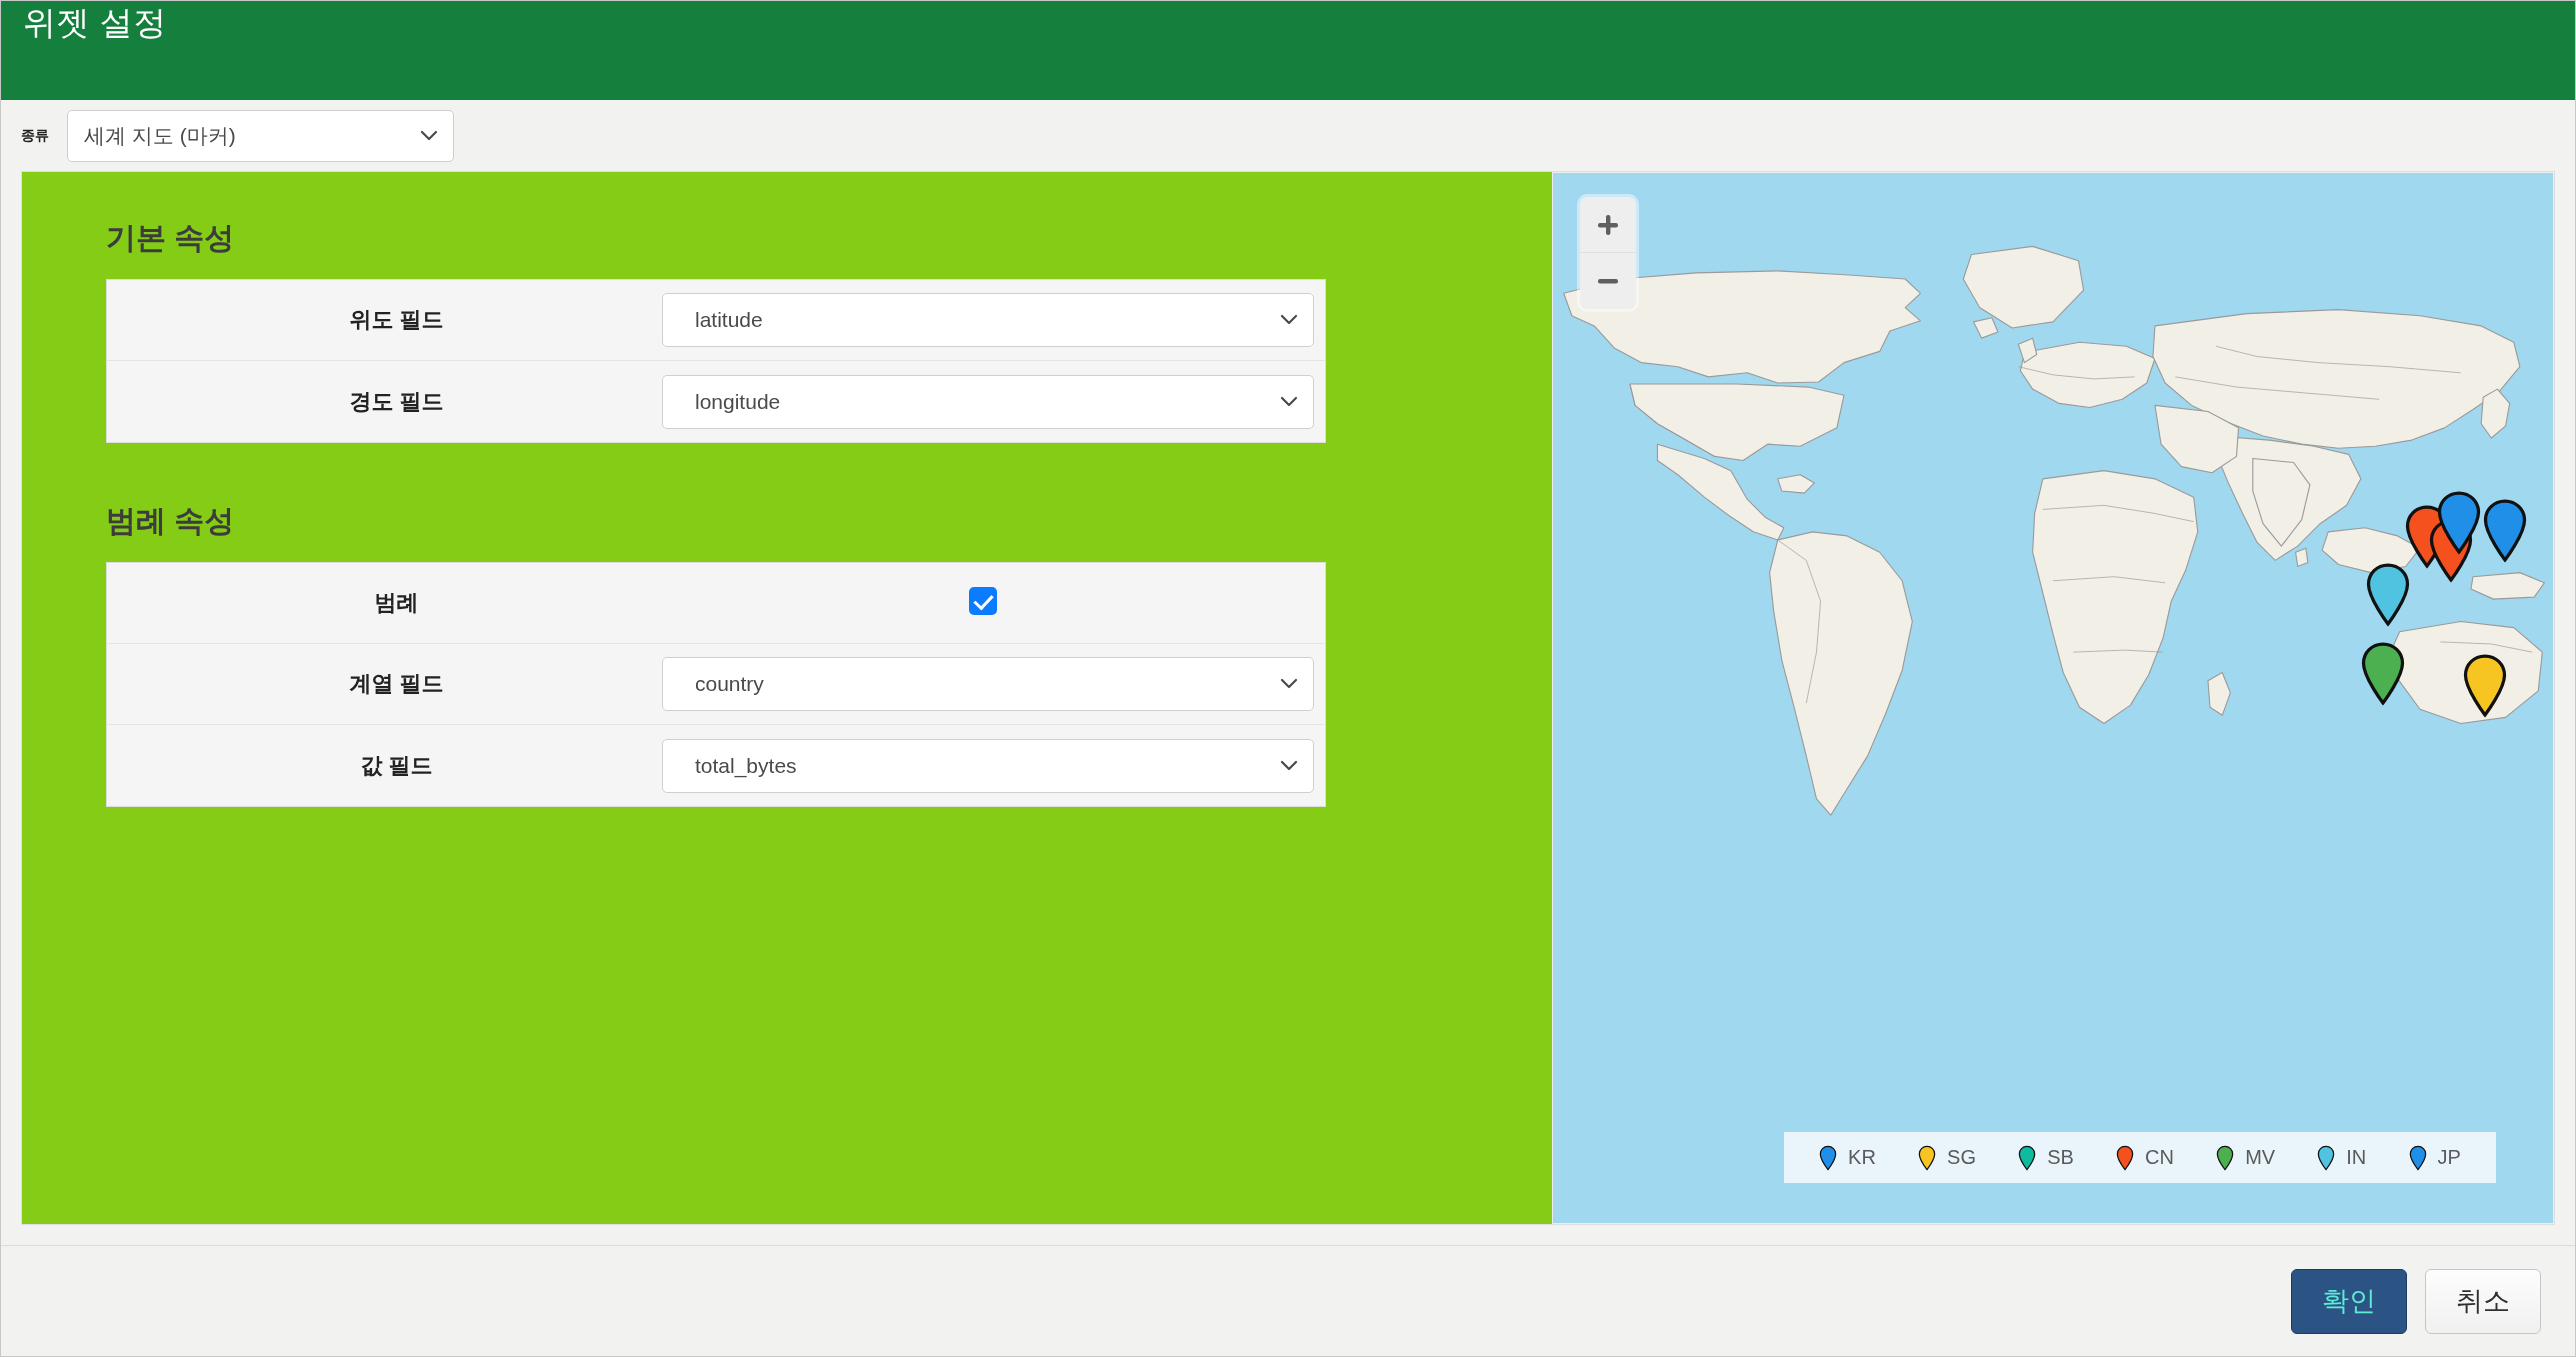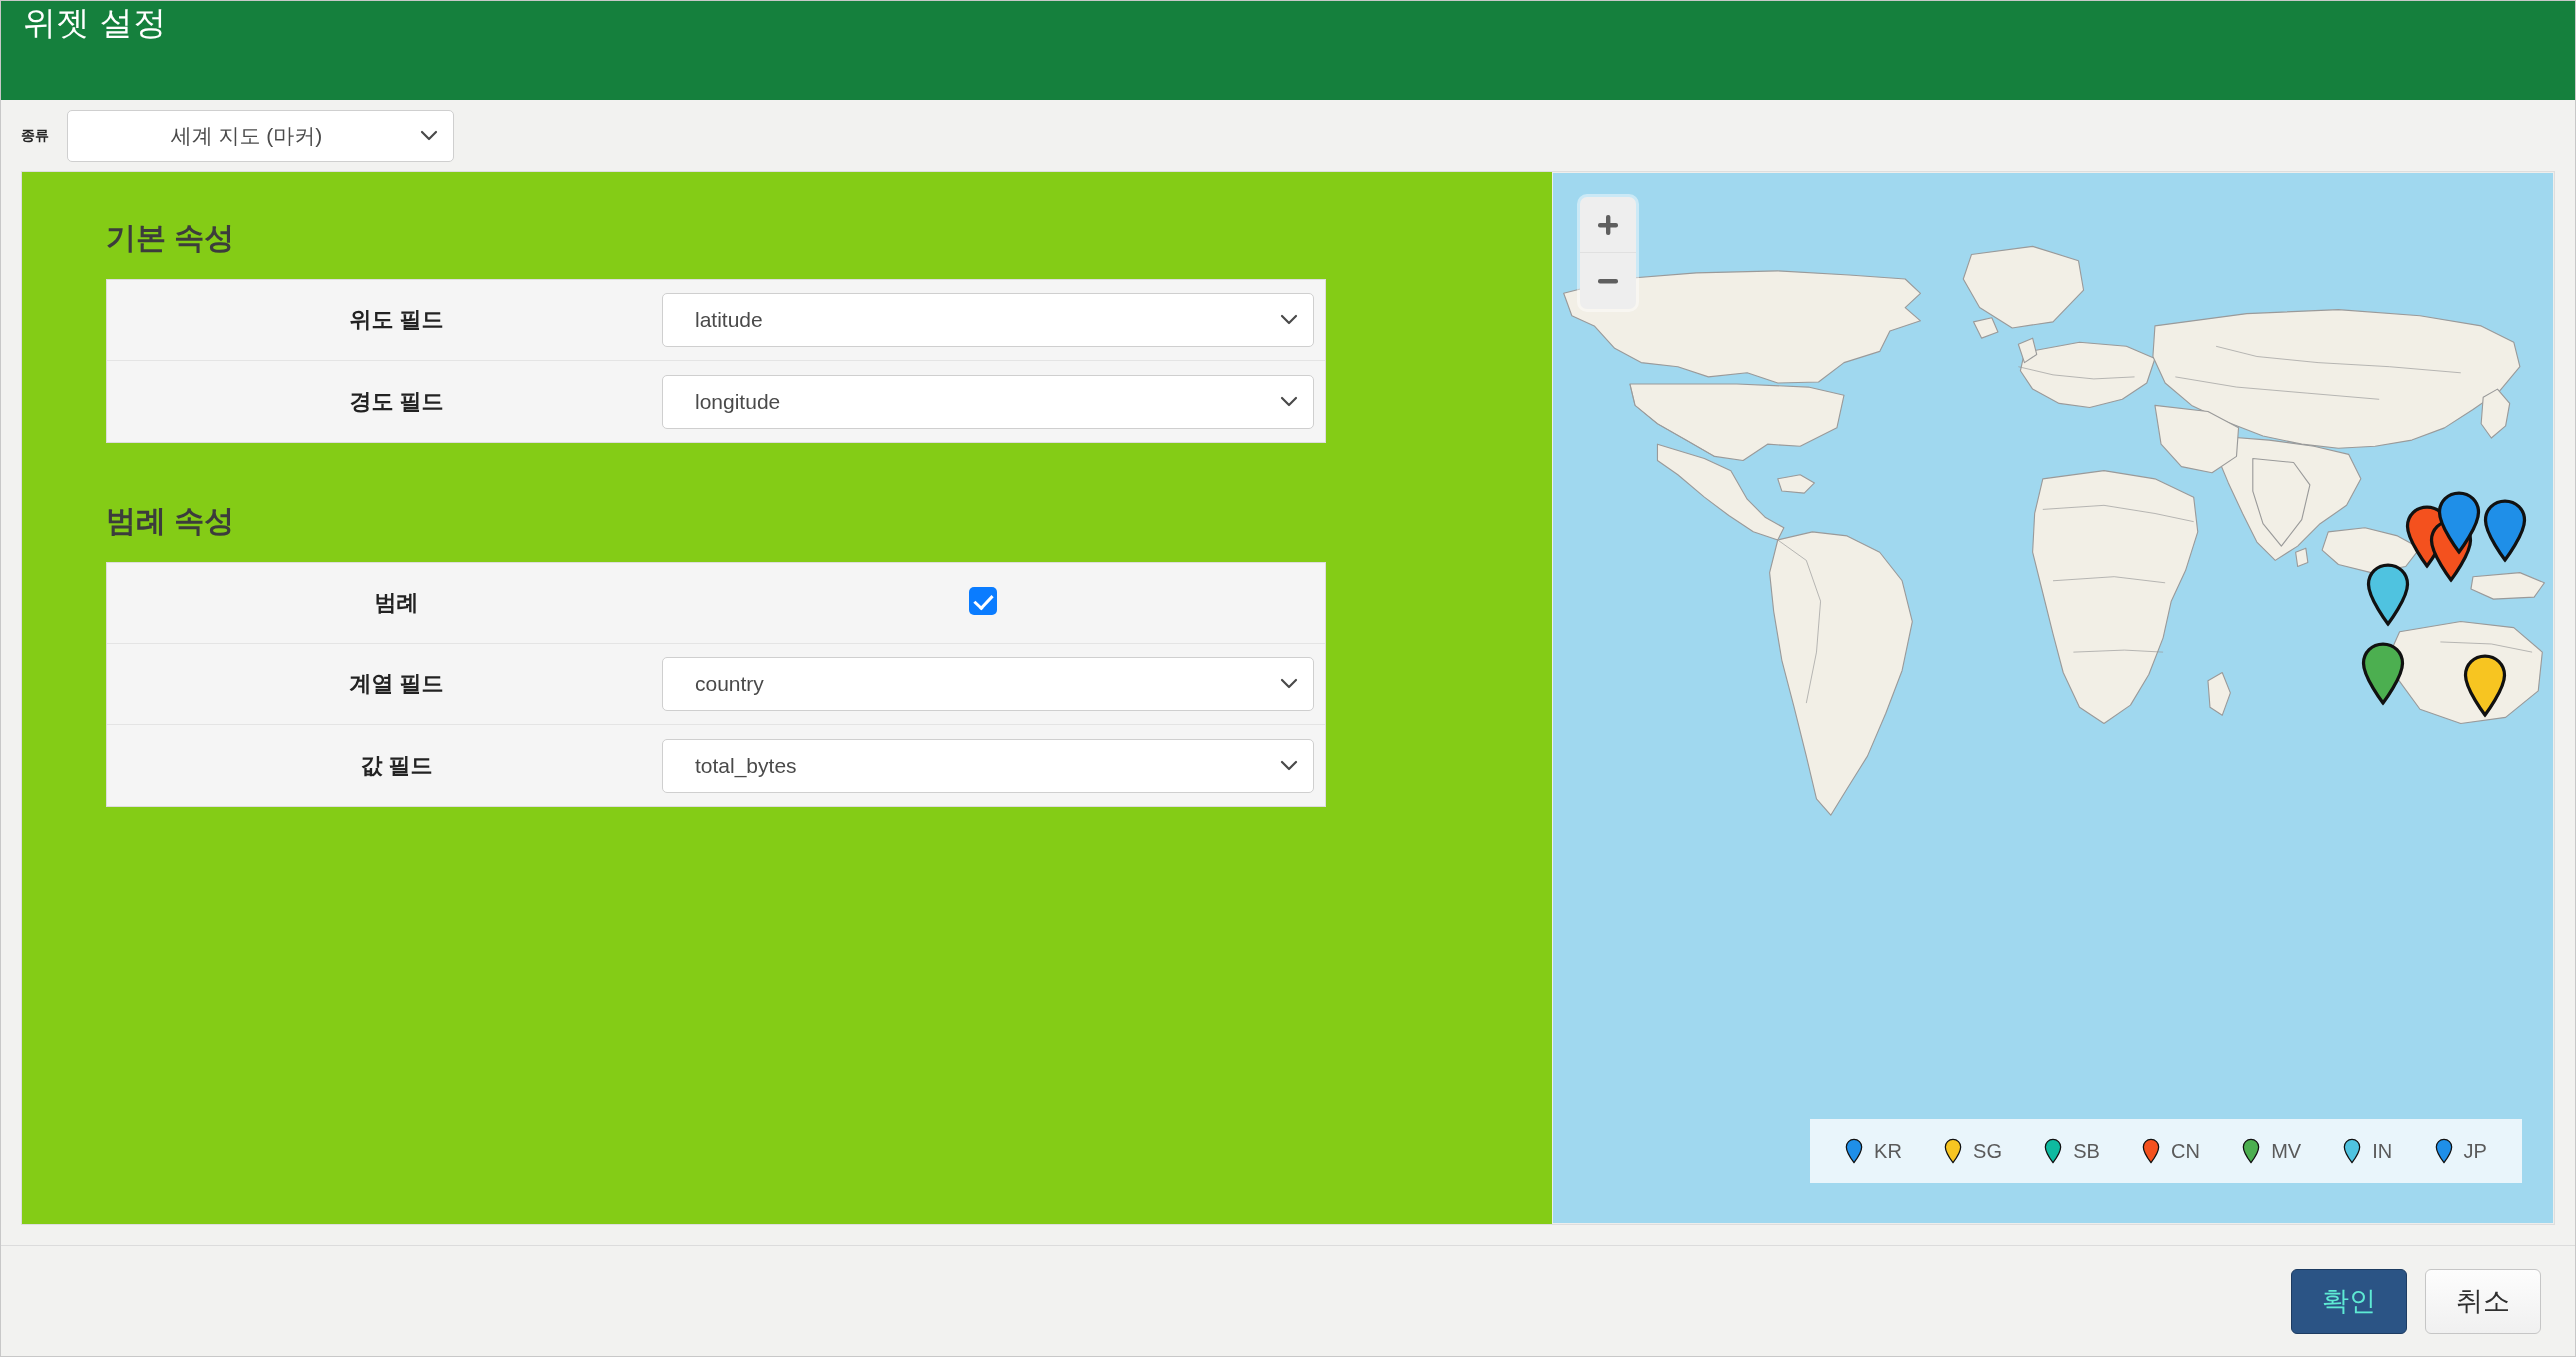--- a/index.html
+++ b/index.html
@@ -55,21 +55,21 @@
     color: #4a4a4a;
     cursor: pointer;
   }
   .select .chev {
     position: absolute; right: 14px; top: 50%;
     transform: translateY(-50%);
     width: 20px; height: 20px;
     pointer-events: none;
   }
   .select .chev svg { display: block; }
-  #type-select { width: 387px; justify-content: center; }
+  #type-select { width: 387px; }
 
   
   .body {
     flex: 1 1 auto;
     display: flex;
     padding: 0 20px 0 20px;
     gap: 0;
     min-height: 0;
   }
   .left-panel {
@@ -151,22 +151,22 @@
     z-index: 6;
   }
   .zoomctl div {
     height: 56px; display: flex; align-items: center; justify-content: center;
     cursor: pointer;
   }
   .zoomctl .zin { border-bottom: 1px solid #e0e0e0; }
 
   .map-legend {
     position: absolute;
-    left: 257px; bottom: 40px;
-    width: 712px; height: 64px;
+    left: 231px; bottom: 40px;
+    width: 712px; height: 51px;
     background: #e9f5fb;
     display: flex; align-items: center; justify-content: space-around;
     z-index: 6;
     padding: 0 14px;
   }
   .legend-item { display: flex; align-items: center; gap: 11px; }
   .legend-item .lbl { font-size: 20px; color: #5a5a5a; }
 
   .pin { display: block; }
 

